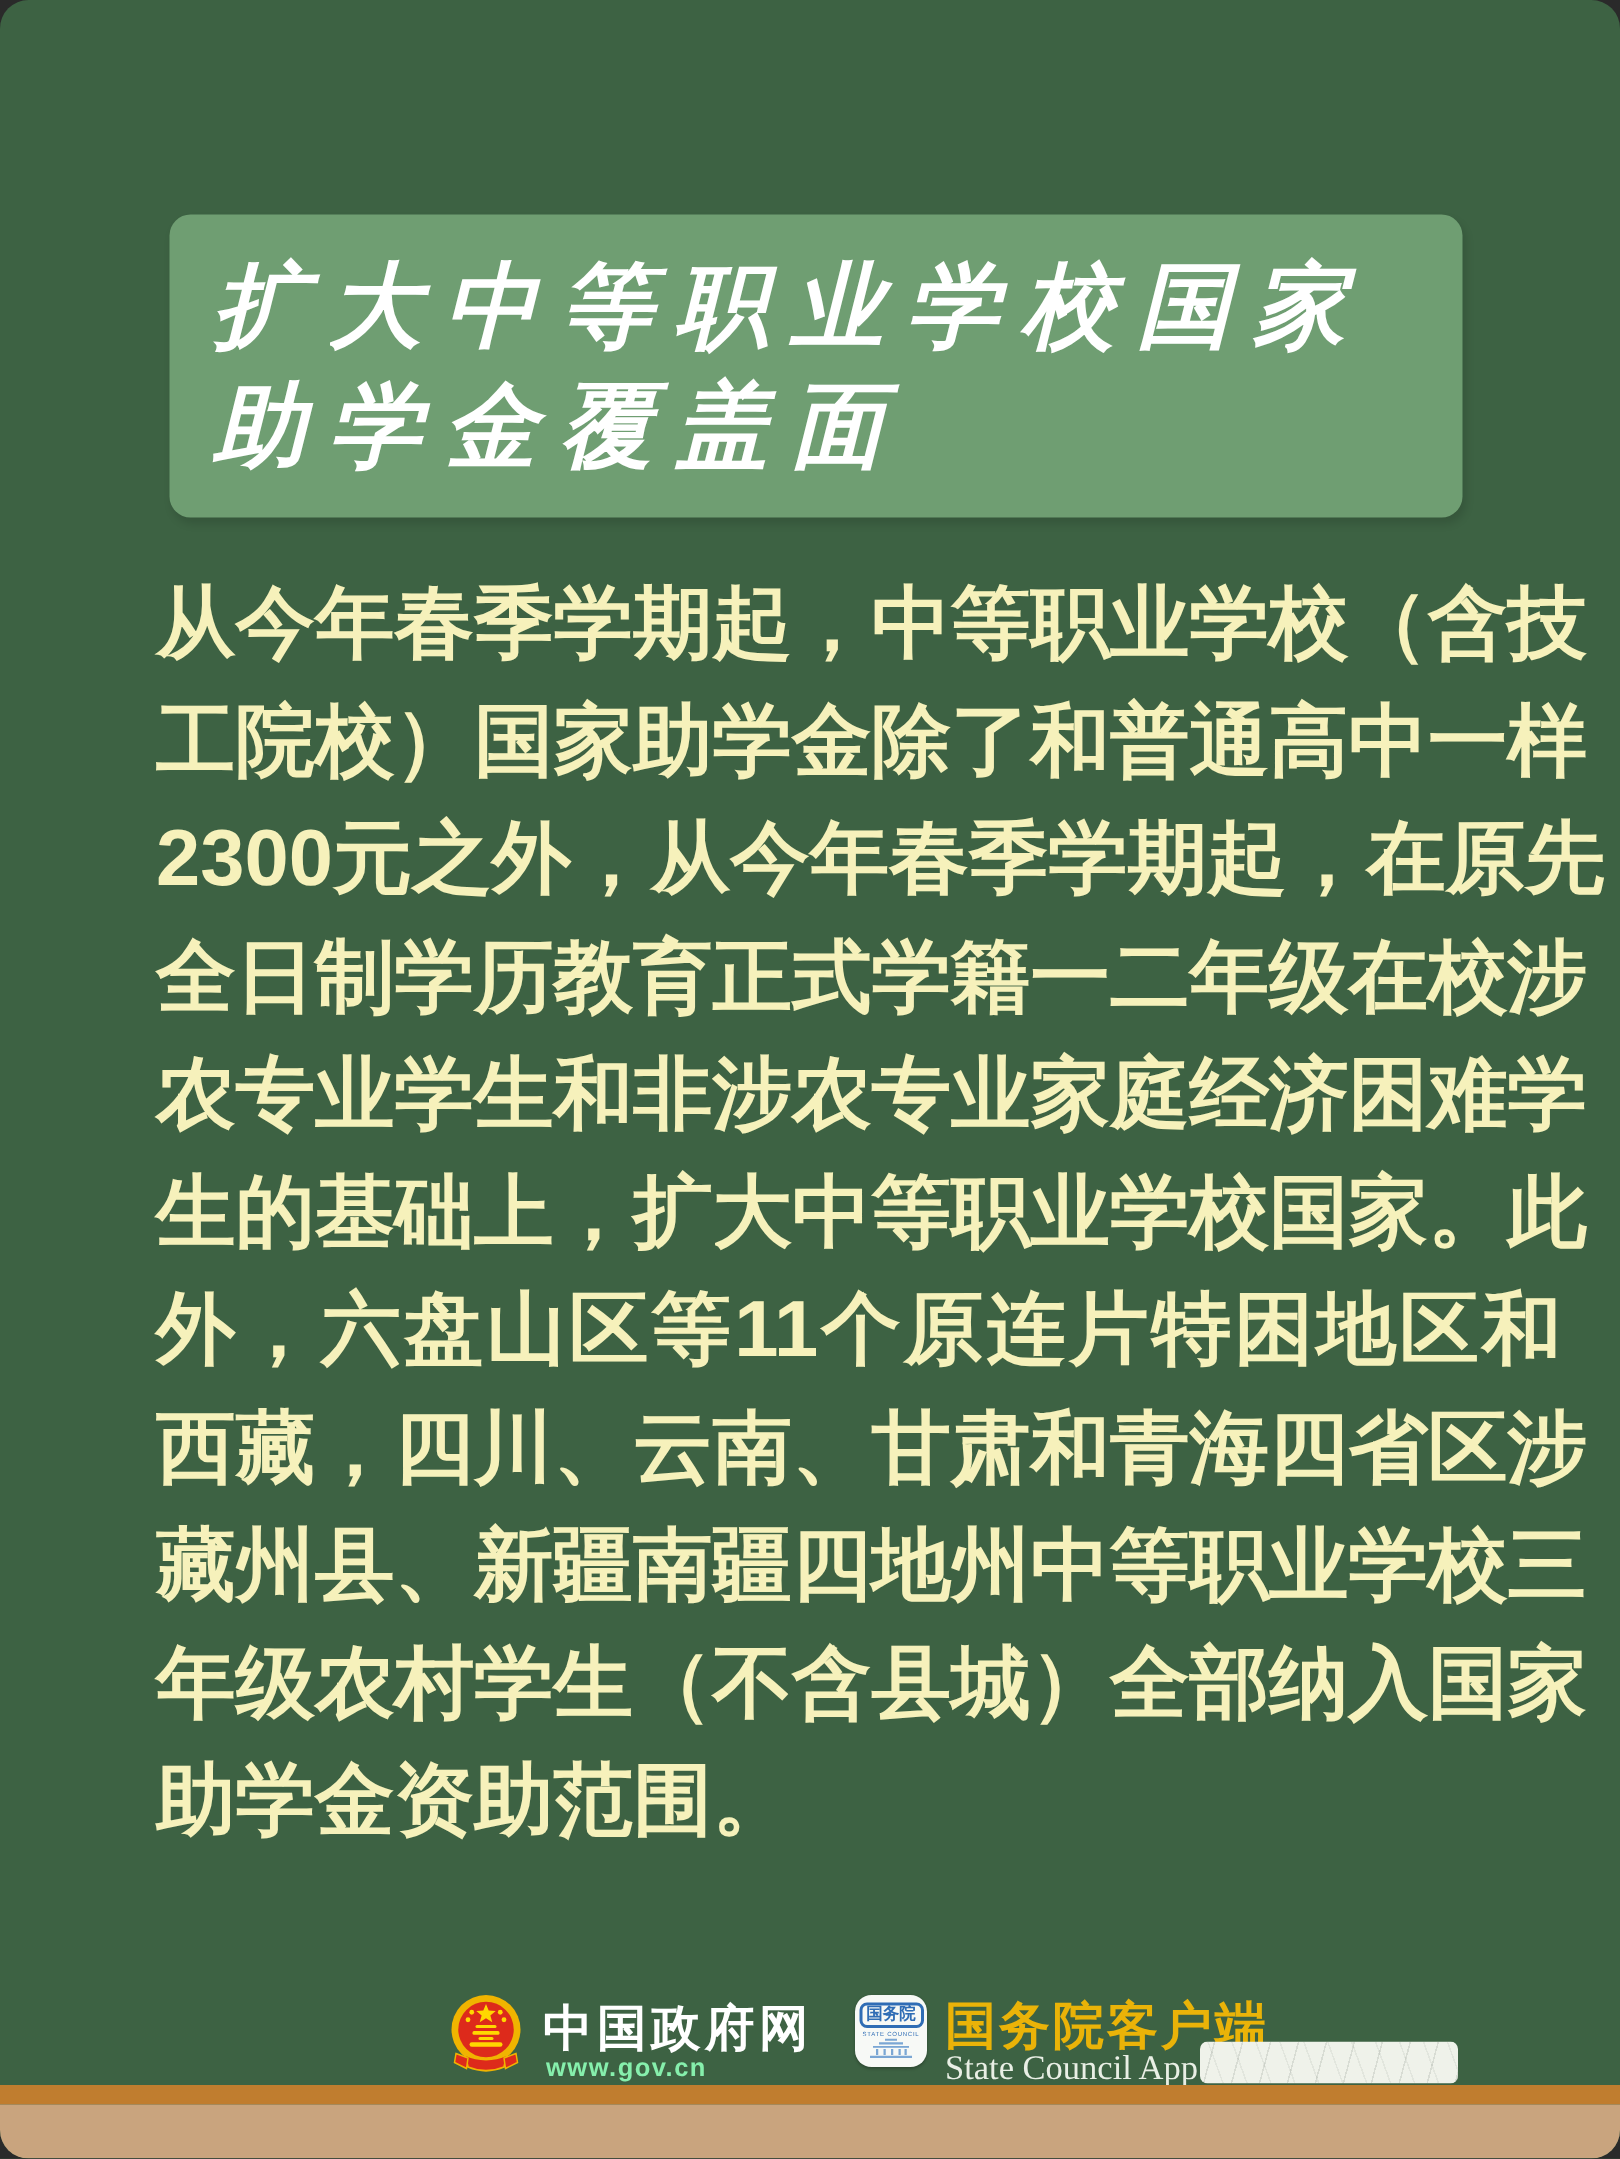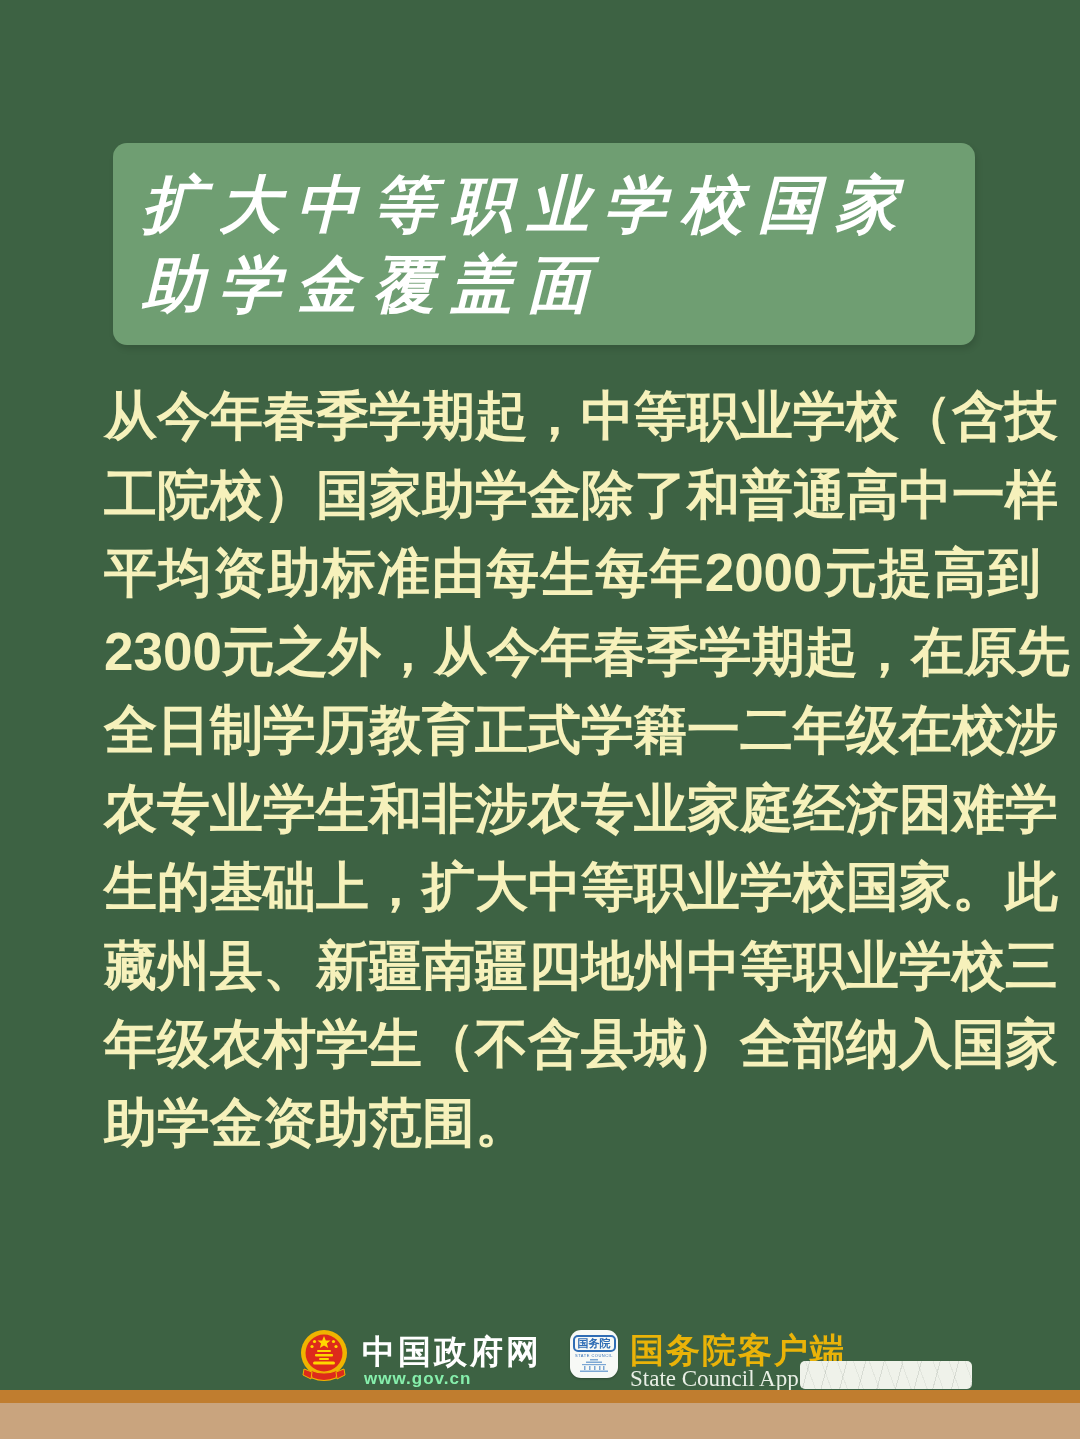--- a/index.html
+++ b/index.html
@@ -4,20 +4,21 @@
 <style>
   * { margin: 0; padding: 0; box-sizing: border-box; }
   html, body { background: #2a2a2a; }
   .poster {
     position: relative;
     width: 1080px;
     height: 1439px;
     background: #3d6243;
     overflow: hidden;
     font-family: "Liberation Sans", sans-serif;
+    border-radius: 19px;
   }
 
   
   .title-box {
     position: absolute;
     left: 113px;
     top: 143px;
     width: 862px;
     height: 202px;
     background: #6f9e72;
@@ -142,25 +143,26 @@
 <div class="poster">
 
   <div class="title-box">
     <div class="title-line">扩大中等职业学校国家</div>
     <div class="title-line">助学金覆盖面</div>
   </div>
 
   <div class="body-text">
     <div class="body-line">从今年春季学期起，中等职业学校（含技</div>
     <div class="body-line">工院校）国家助学金除了和普通高中一样</div>
-    <div class="body-line">平均资助标准由每生每年2000元提高到</div>
     <div class="body-line">2300元之外，从今年春季学期起，在原先</div>
     <div class="body-line">全日制学历教育正式学籍一二年级在校涉</div>
     <div class="body-line">农专业学生和非涉农专业家庭经济困难学</div>
     <div class="body-line">生的基础上，扩大中等职业学校国家。此</div>
+    <div class="body-line">外，六盘山区等11个原连片特困地区和</div>
+    <div class="body-line">西藏，四川、云南、甘肃和青海四省区涉</div>
     <div class="body-line">藏州县、新疆南疆四地州中等职业学校三</div>
     <div class="body-line">年级农村学生（不含县城）全部纳入国家</div>
     <div class="body-line last">助学金资助范围。</div>
   </div>
 
   <div class="footer">
 
     <svg class="emblem" viewBox="0 0 48 57">
       <circle cx="24" cy="25" r="23" fill="#f0b400"></circle>
       <circle cx="24" cy="25" r="18.5" fill="#dd2a1b"></circle>

